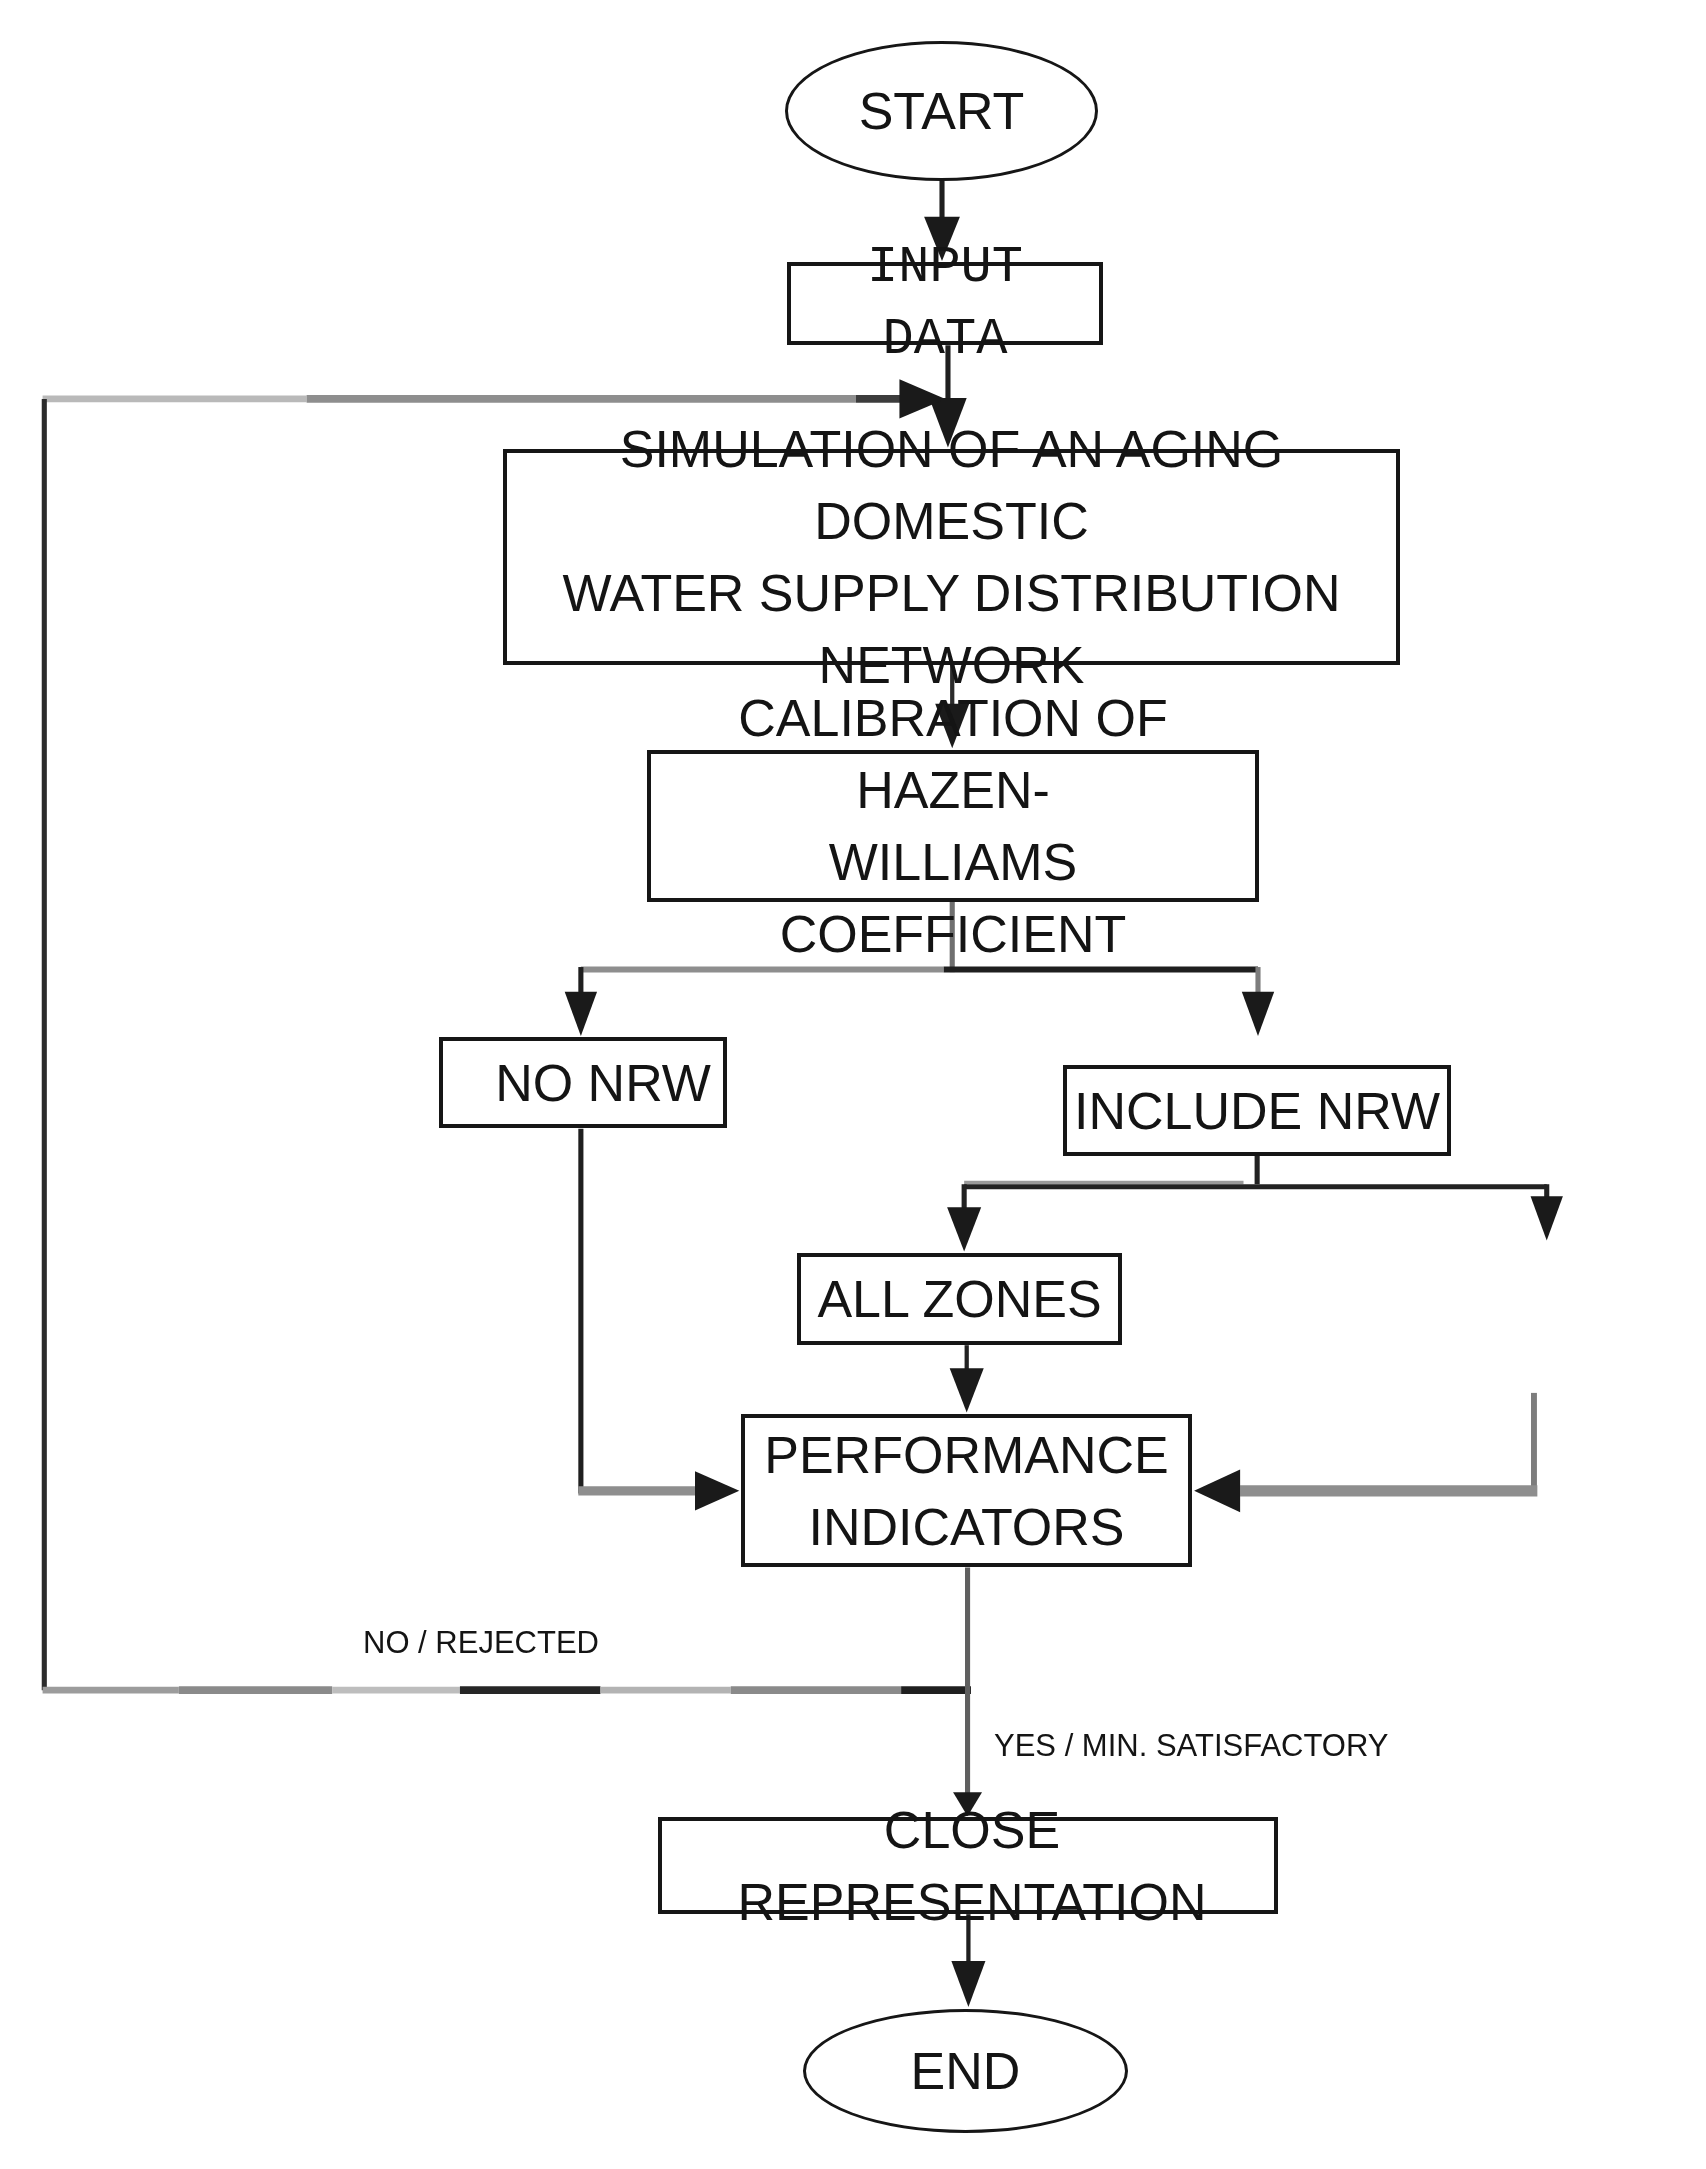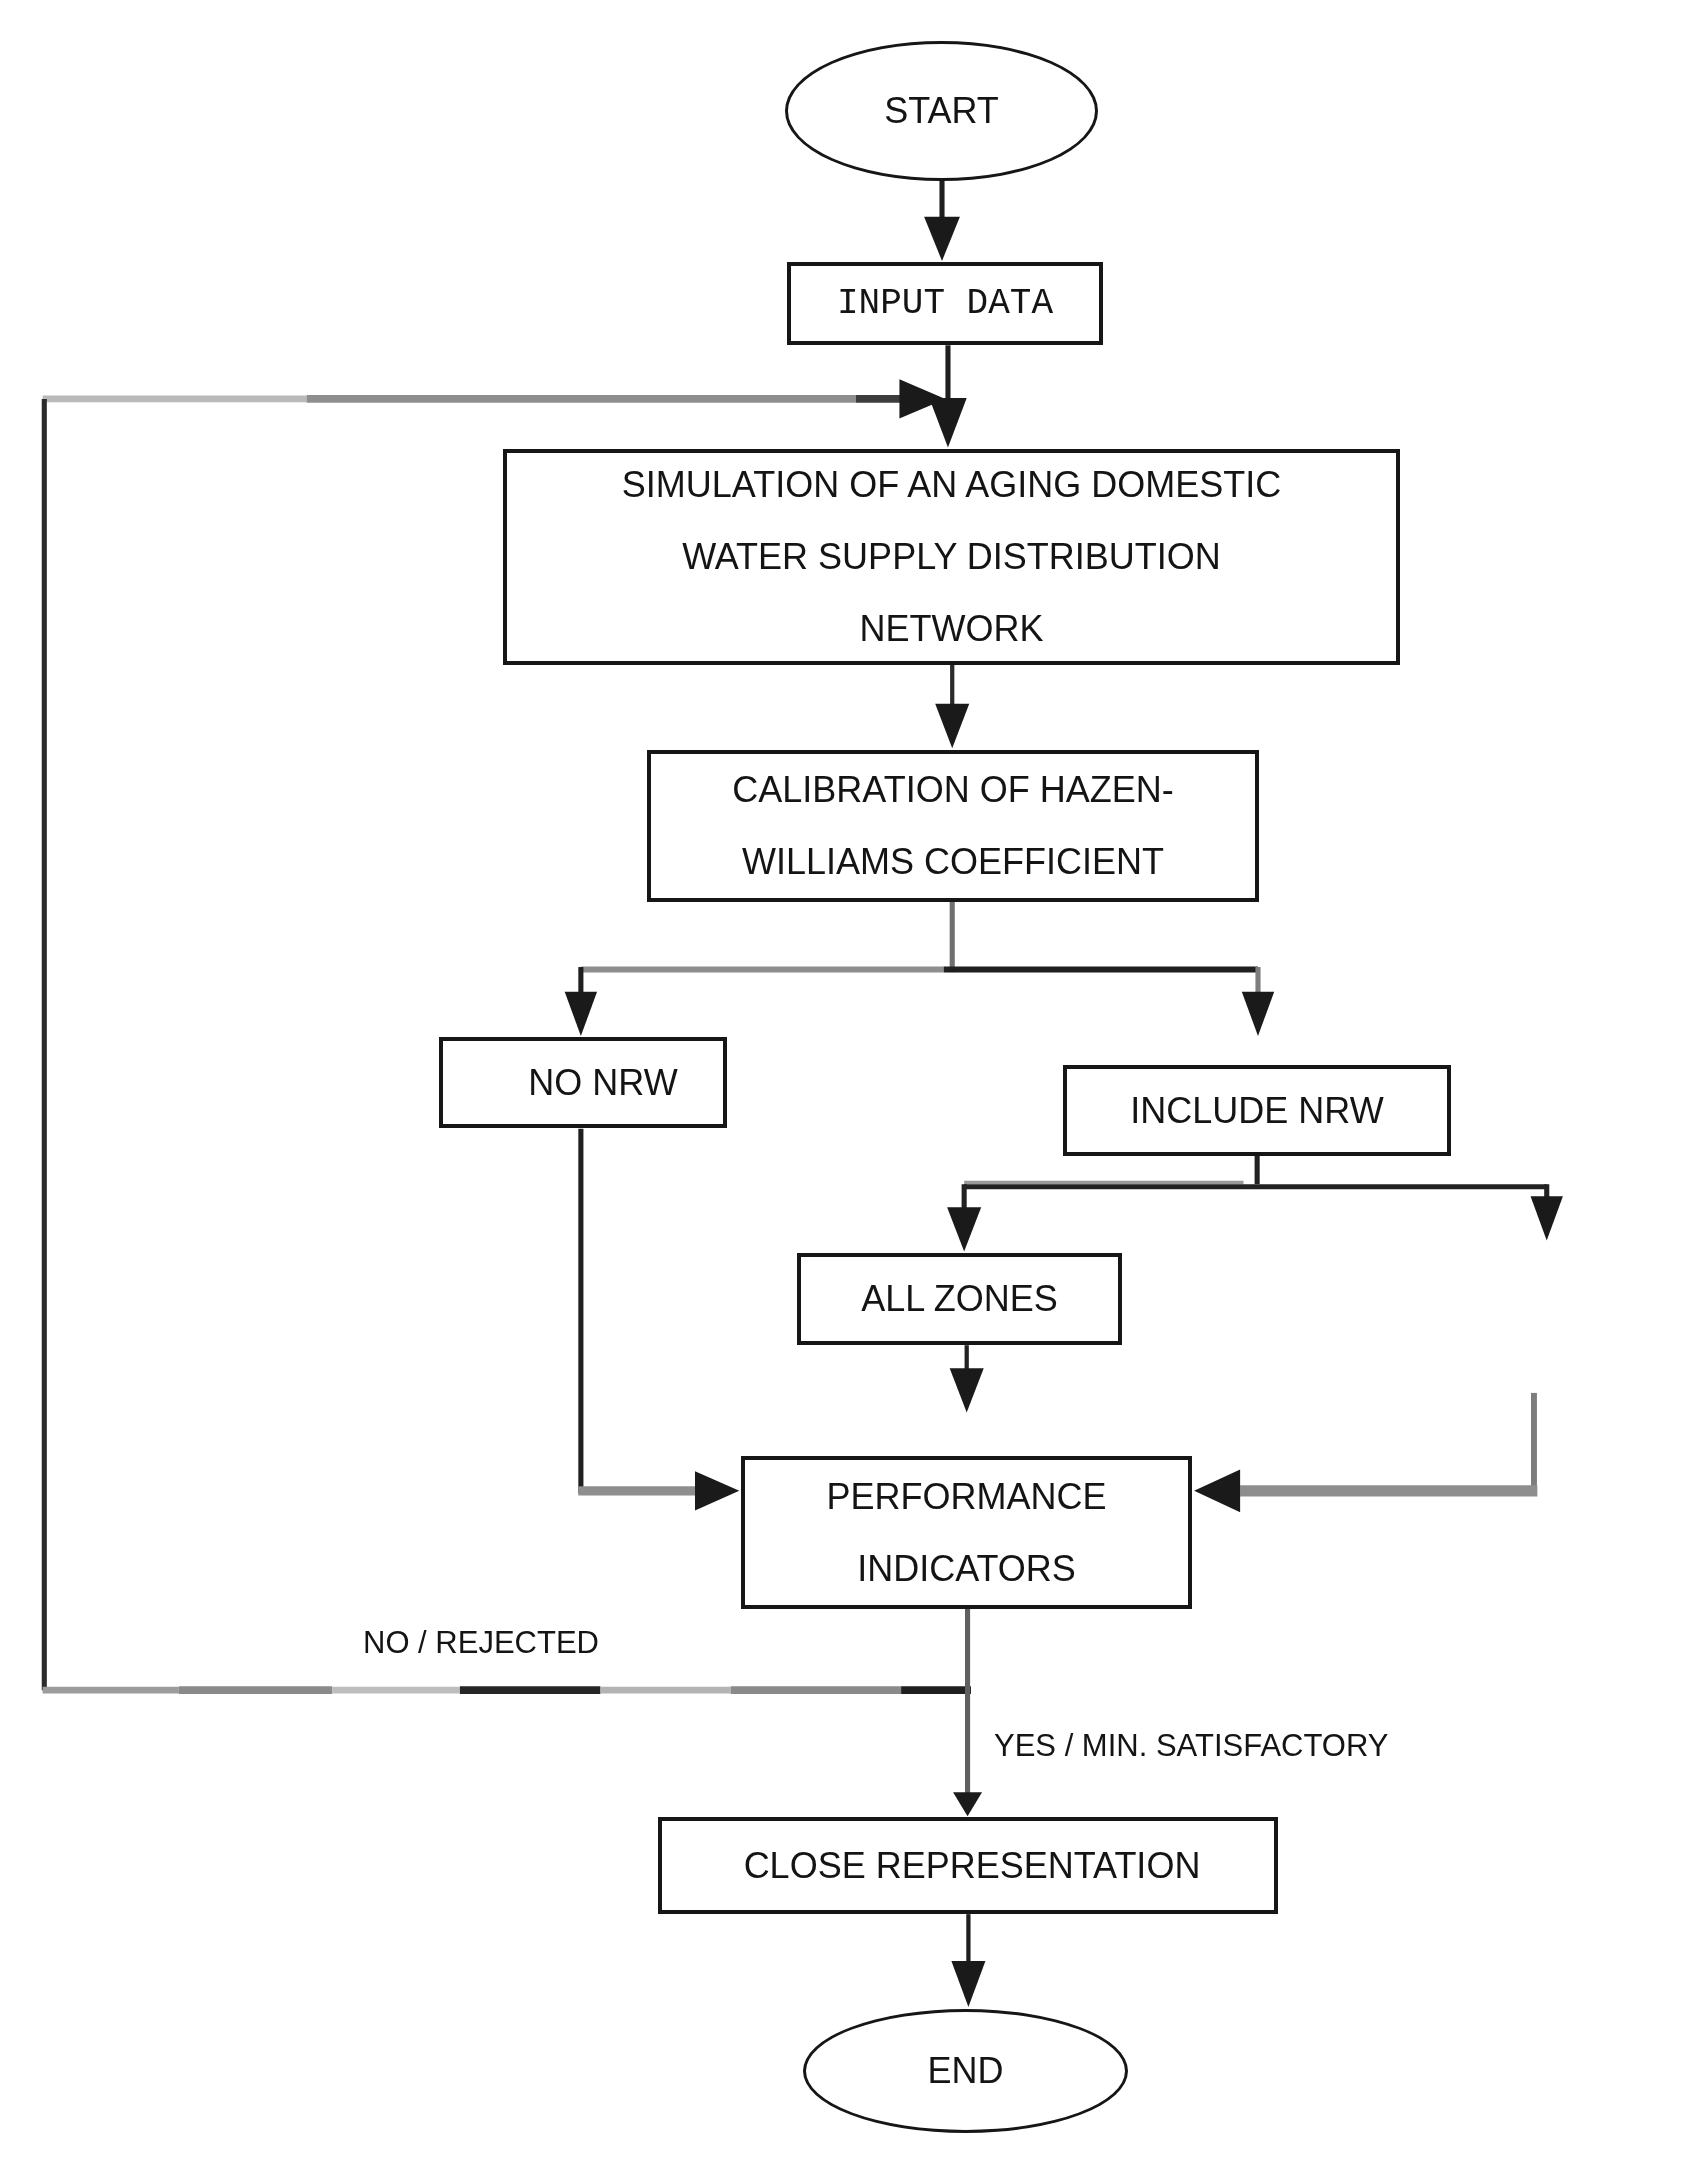--- a/index.html
+++ b/index.html
@@ -8,21 +8,21 @@
     font-family:"Liberation Sans","DejaVu Sans",sans-serif;
     color:var(--text,#141414);
     background:var(--background,#ffffff);
   }
   .canvas{position:absolute;left:0;top:0;width:1706px;height:2170px;}
   svg.connectors{position:absolute;left:0;top:0;}
   .node{
     position:absolute;
     display:flex;align-items:center;justify-content:center;
     text-align:center;
-    font-size:36px;line-height:72px;
+    font-size:52px;line-height:72px;
     white-space:pre-line;
     color:var(--text,#141414);
     background:#ffffff;
     border:4.3px solid var(--box-border,#161616);
     box-sizing:border-box;
   }
   .node.terminator{
     border-radius:50%;
     border-width:3.4px;
   }
@@ -143,21 +143,21 @@
 
   <div class="node" style="left:1063px;top:1037px;width:388px;height:91px;margin-top:28px;">
     <span>INCLUDE NRW</span>
   </div>
 
   <div class="node" style="left:797px;top:1253px;width:325px;height:92px;">
     <span>ALL ZONES</span>
   </div>
 
 
-  <div class="node" style="left:741px;top:1456px;width:451px;height:153px;">
+  <div class="node" style="left:741px;top:1414px;width:451px;height:153px;">
     <span>PERFORMANCE
 INDICATORS</span>
   </div>
 
   <div class="node" style="left:658px;top:1817px;width:620px;height:97px;padding-left:8px;">
     <span>CLOSE REPRESENTATION</span>
   </div>
 
   <div class="node terminator" style="left:803px;top:2009px;width:325px;height:124px;">
     <span>END</span>

